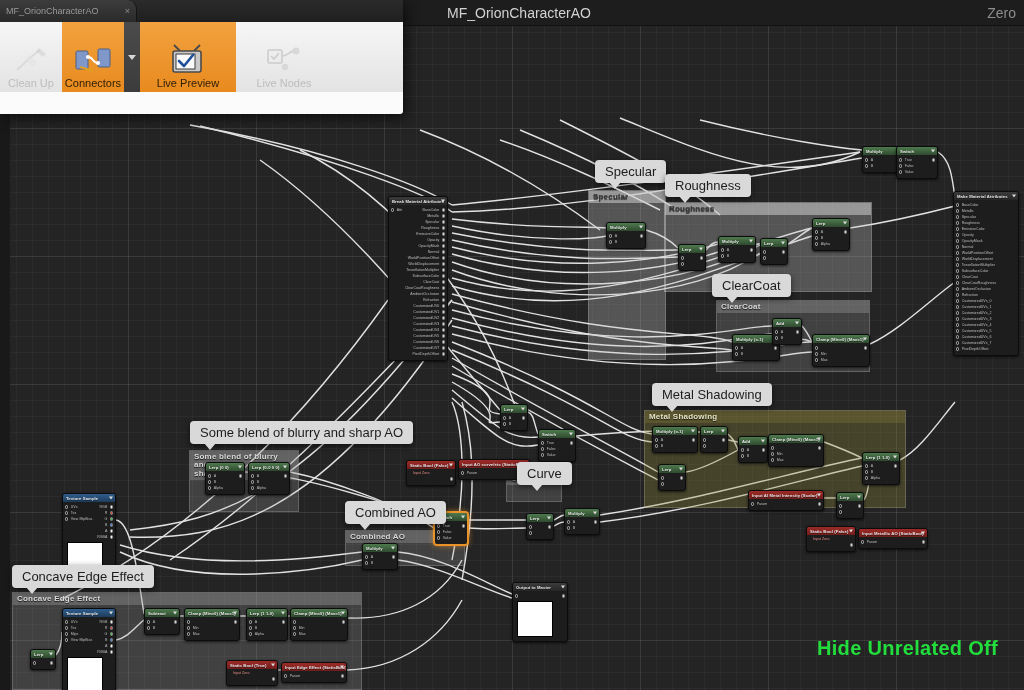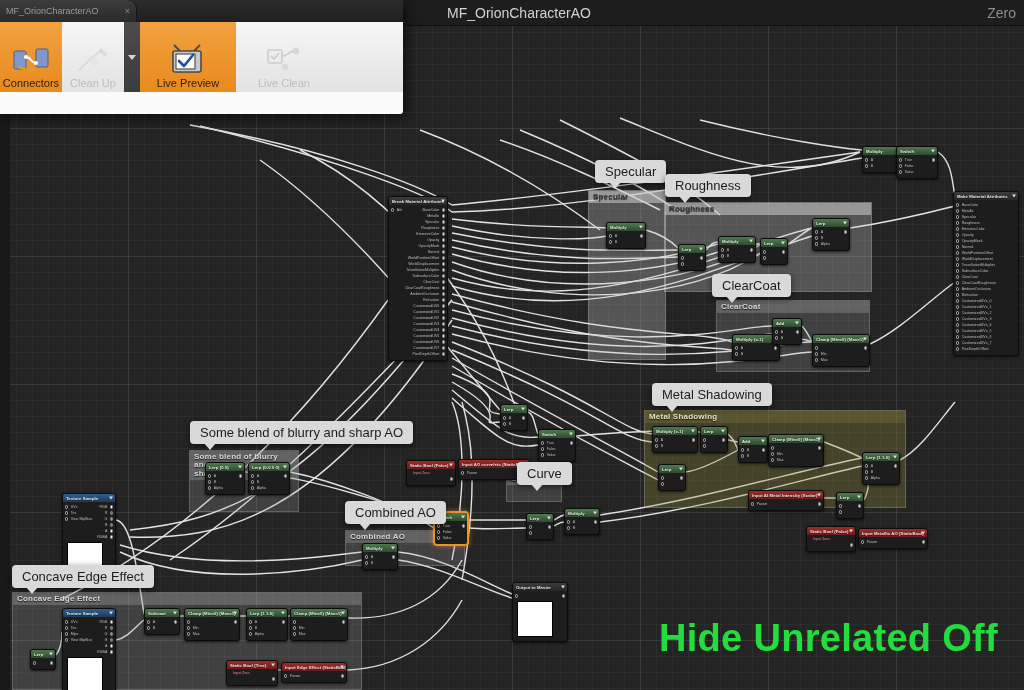--- a/index.html
+++ b/index.html
@@ -124,21 +124,21 @@
   .tbtn.ghost .tlabel{ color:#bdbdbd; }
   .tbtn .ticon{ height:34px; display:flex; align-items:center; justify-content:center; }
   .tbsplit{ width:16px; display:flex; align-items:center; justify-content:center;
     background:linear-gradient(to bottom,#4b4b4b,#3c3c3c); }
   .tbsplit .cdown{ border-left:4px solid transparent; border-right:4px solid transparent;
     border-top:5px solid #d6d6d6; }
 
   
   #status{
     position:absolute; right:26px; bottom:30px; z-index:50;
-    font-size:38px; font-weight:bold; color:#22dd3c; letter-spacing:.3px;
+    font-size:20px; font-weight:bold; color:#22dd3c; letter-spacing:.3px;
   }
 
   
   #leftstrip{ position:absolute; left:0; top:114px; width:10px; bottom:0; background:#191919; z-index:5;}
 </style>
 </head>
 <body>
 
 <div id="graph">
 
@@ -1627,48 +1627,48 @@
 <div id="toolpanel">
   <div id="tabstrip">
     <div id="tab">
       <span class="tab-label">MF_OrionCharacterAO</span>
       <span class="tab-close">×</span>
     </div>
   </div>
 
   <div id="tbwrap">
 
+    <div class="tbtn ghost">
+      <div class="ticon">
+        <svg width="36" height="30" viewBox="0 0 36 30">
+          <g stroke="#d6d6d6" stroke-width="2.2" fill="none" opacity=".75">
+            <path d="M4 25 L18 12"></path>
+              <path d="M18 12 L27 5"></path>
+          </g>
+          <path d="M16 10 L24 17 L20 22 L12 15 Z" fill="#e2e2e2" opacity=".6"></path>
+          <path d="M26 3 L33 9 L30 12 L23 6 Z" fill="#cfcfcf" opacity=".55"></path>
+        </svg>
+      </div>
+      <div class="tlabel">Clean Up</div>
+    </div>
+
     <div class="tbtn active">
       <div class="ticon">
         <svg width="40" height="30" viewBox="0 0 40 30">
           <rect x="3" y="6" width="12" height="18" rx="1.5" fill="#7f98c9" stroke="#4c5f86" stroke-width="1"></rect>
           <rect x="25" y="4" width="12" height="18" rx="1.5" fill="#7f98c9" stroke="#4c5f86" stroke-width="1"></rect>
           <path d="M15 12 C21 12 19 18 25 18" stroke="#fff" stroke-width="2" fill="none"></path>
           <circle cx="15" cy="12" r="2" fill="#fff"></circle>
             <circle cx="25" cy="18" r="2" fill="#fff"></circle>
           <path d="M7 22 L20 26" stroke="#e0a020" stroke-width="2" fill="none"></path>
         </svg>
       </div>
       <div class="tlabel">Connectors</div>
     </div>
 
-    <div class="tbtn ghost">
-      <div class="ticon">
-        <svg width="36" height="30" viewBox="0 0 36 30">
-          <g stroke="#d6d6d6" stroke-width="2.2" fill="none" opacity=".75">
-            <path d="M4 25 L18 12"></path>
-              <path d="M18 12 L27 5"></path>
-          </g>
-          <path d="M16 10 L24 17 L20 22 L12 15 Z" fill="#e2e2e2" opacity=".6"></path>
-          <path d="M26 3 L33 9 L30 12 L23 6 Z" fill="#cfcfcf" opacity=".55"></path>
-        </svg>
-      </div>
-      <div class="tlabel">Clean Up</div>
-    </div>
-
     <div class="tbsplit">
       <span class="cdown"></span>
     </div>
 
     <div class="tbtn wide active">
       <div class="ticon">
         <svg width="44" height="32" viewBox="0 0 44 32">
           <path d="M14 7 L8 1 M28 7 L34 1" stroke="#4a4a4a" stroke-width="1.8" fill="none"></path>
           <rect x="7" y="7" width="28" height="21" rx="2" fill="#c9c9c9" stroke="#4a4a4a" stroke-width="1.6"></rect>
           <rect x="10" y="10" width="19" height="15" fill="#fafafa" stroke="#3a3a3a" stroke-width="1"></rect>
@@ -1681,17 +1681,17 @@
     <div class="tbtn wide ghost">
       <div class="ticon">
         <svg width="42" height="30" viewBox="0 0 42 30">
           <rect x="5" y="5" width="14" height="13" rx="1.5" fill="none" stroke="#cccccc" stroke-width="1.6"></rect>
           <path d="M8 11 L11 14 L16 8" stroke="#cccccc" stroke-width="1.6" fill="none"></path>
           <path d="M19 11 C26 11 26 6 31 6" stroke="#cfcfcf" stroke-width="1.8" fill="none"></path>
           <circle cx="33" cy="6" r="3.4" fill="#d8d8d8"></circle>
           <circle cx="22" cy="22" r="3.2" fill="#d8d8d8"></circle>
         </svg>
       </div>
-      <div class="tlabel">Live Clean</div>
+      <div class="tlabel">Live Nodes</div>
     </div>
 
   </div>
 </div>
 
 </body></html>

